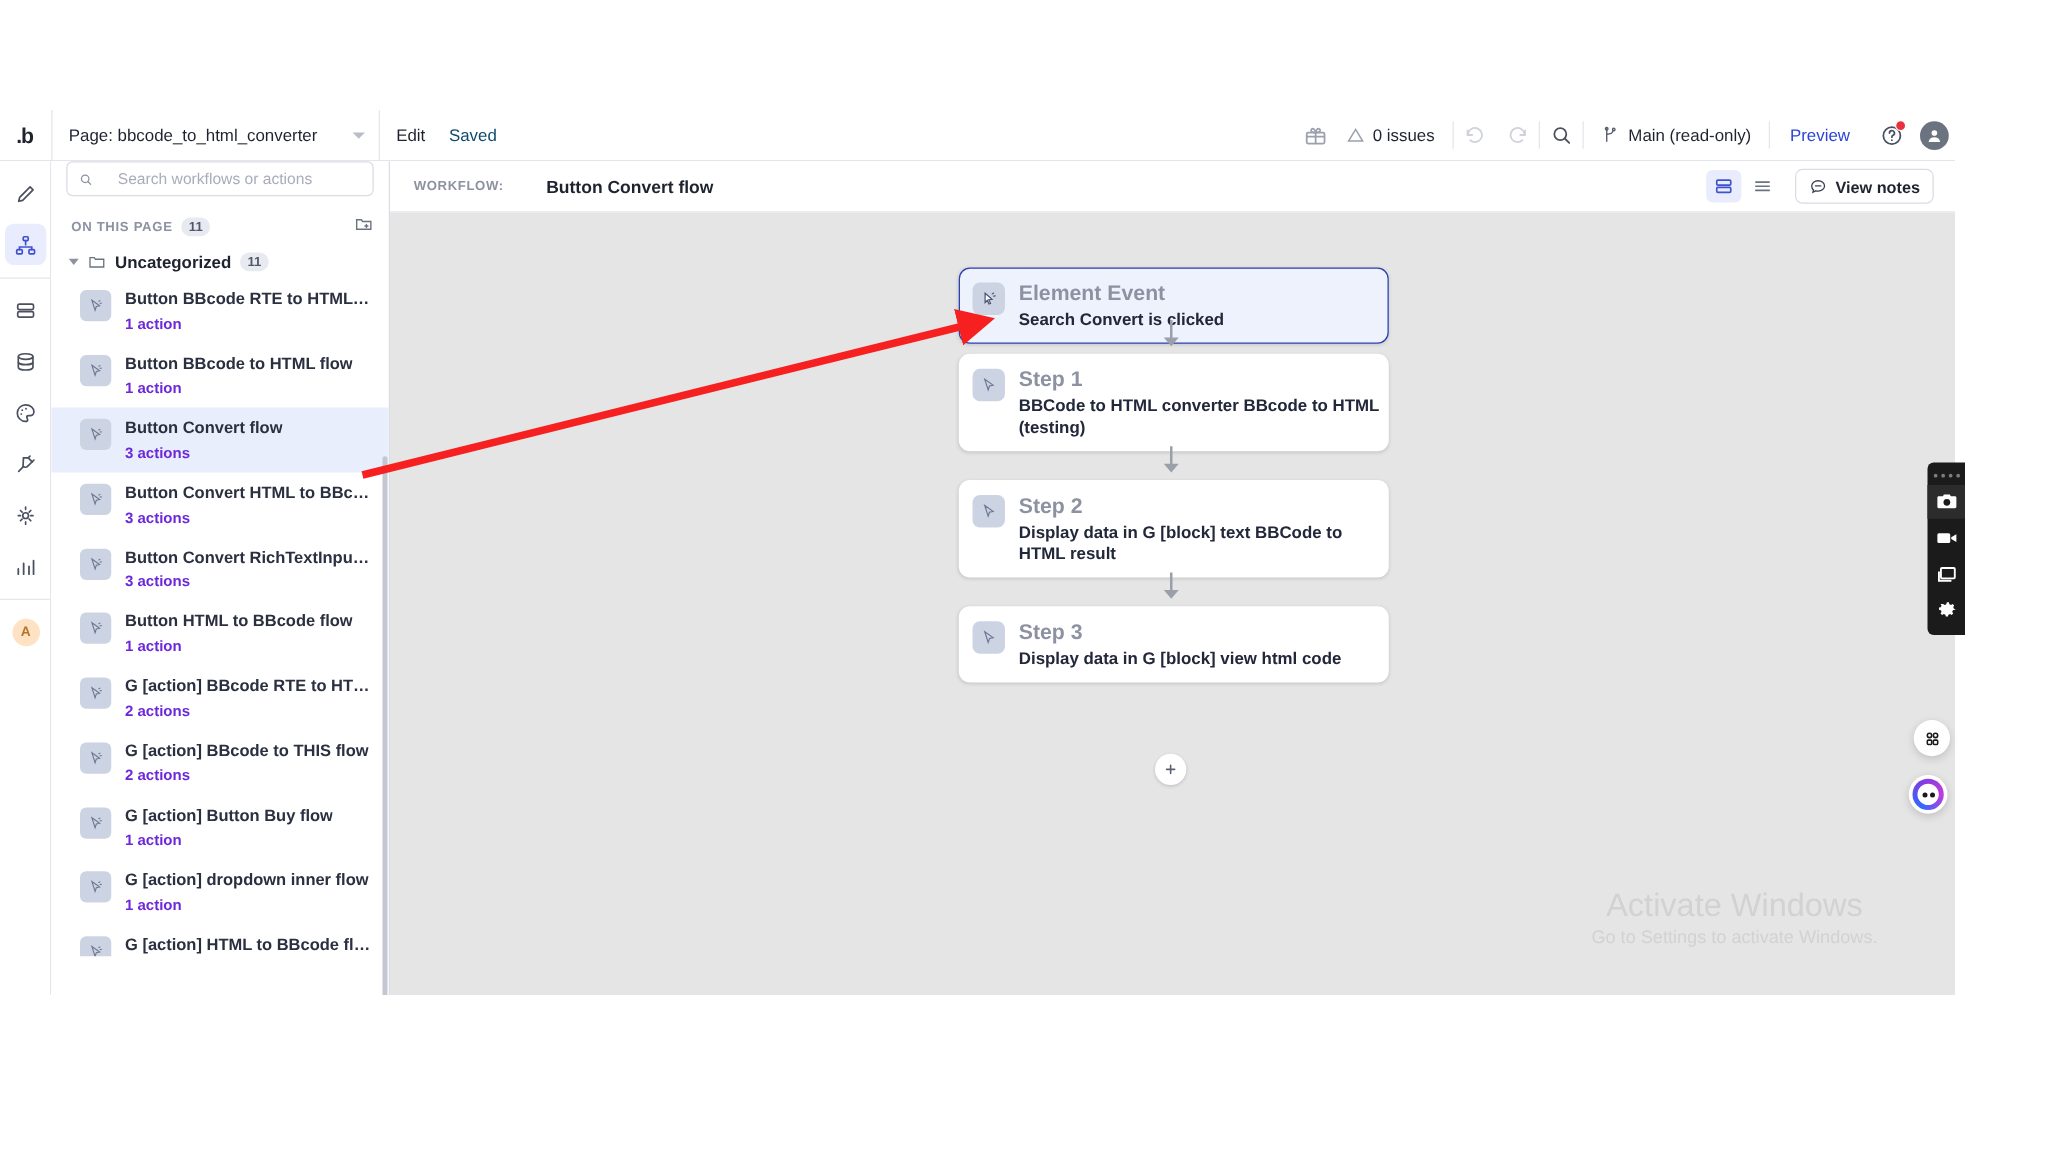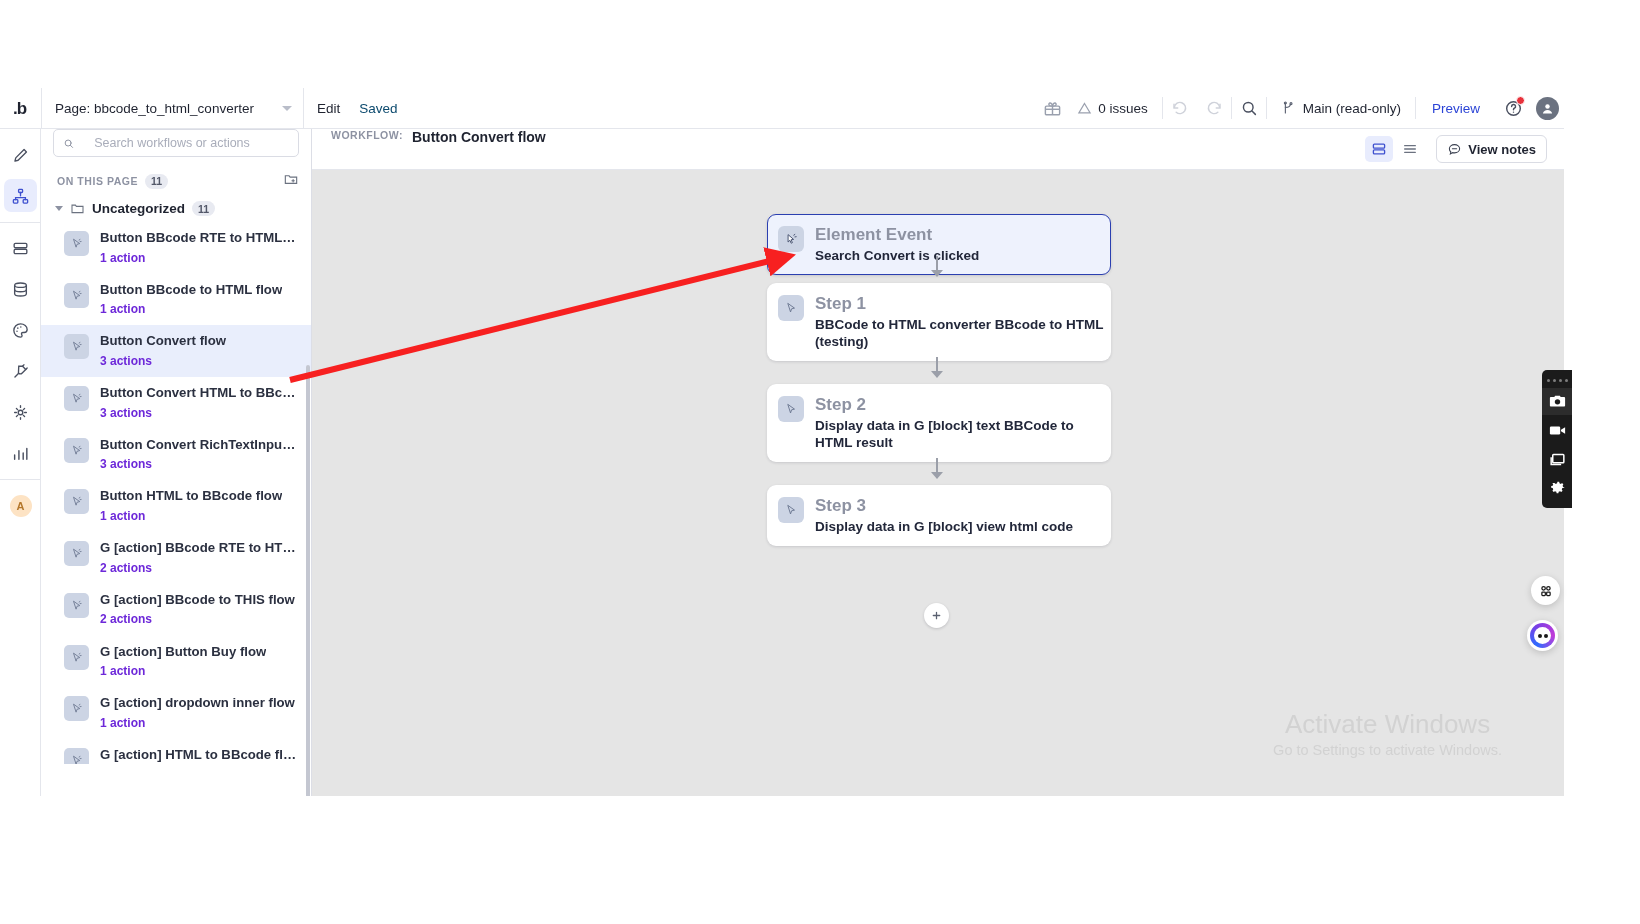--- a/index.html
+++ b/index.html
@@ -74,21 +74,21 @@
   .wf-ico { width:25px; height:25px; border-radius:5px; background:#ccd4e4; flex:none;
     display:flex; align-items:center; justify-content:center; margin-top:1px;}
   .wf-txt { min-width:0; }
   .wf-name { font-size:13.2px; font-weight:700; color:#2b3040; white-space:nowrap;
     overflow:hidden; text-overflow:ellipsis; line-height:1.25; }
   .wf-sub { font-size:12px; color:#6d28d9; line-height:1.35; margin-top:3px;font-weight:bold;}
   .panel-scroll { position:absolute; right:1px; top:236px; width:4px; height:555px; background:#c4c7d1; border-radius:3px; }
 
   
   .canvas-head { position:absolute; left:312px; top:41px; width:1252px; height:41px;
-    background:#fff; border-bottom:1px solid #e4e6ec; display:flex; padding:0 17px 0 19px; }
+    background:#fff; border-bottom:1px solid #e4e6ec; display:flex; align-items:center; padding:0 17px 0 19px;gap:25px; }
   .wf-kicker { font-size:10.5px; font-weight:700; letter-spacing:.5px; color:#8d92a2; }
   .wf-headname { font-size:14px; font-weight:700; color:#1f2330; margin-left:9px; }
   .head-right { margin-left:auto; display:flex; align-items:center; gap:3px; }
   .tgl { width:28px; height:26px; border-radius:5px; display:flex; align-items:center; justify-content:center; cursor:pointer;}
   .tgl.on { background:#e8ecfd; }
   .notes-btn { margin-left:9px; border:1px solid #dadce4; border-radius:6px; height:28px;
     display:flex; align-items:center; gap:6px; padding:0 10px; font-size:13px; color:#1f2330; font-weight:700; cursor:pointer; }
 
   .canvas { position:absolute; left:312px; top:82px; width:1252px; height:626px; background:#e5e5e5; overflow:hidden; }
 

